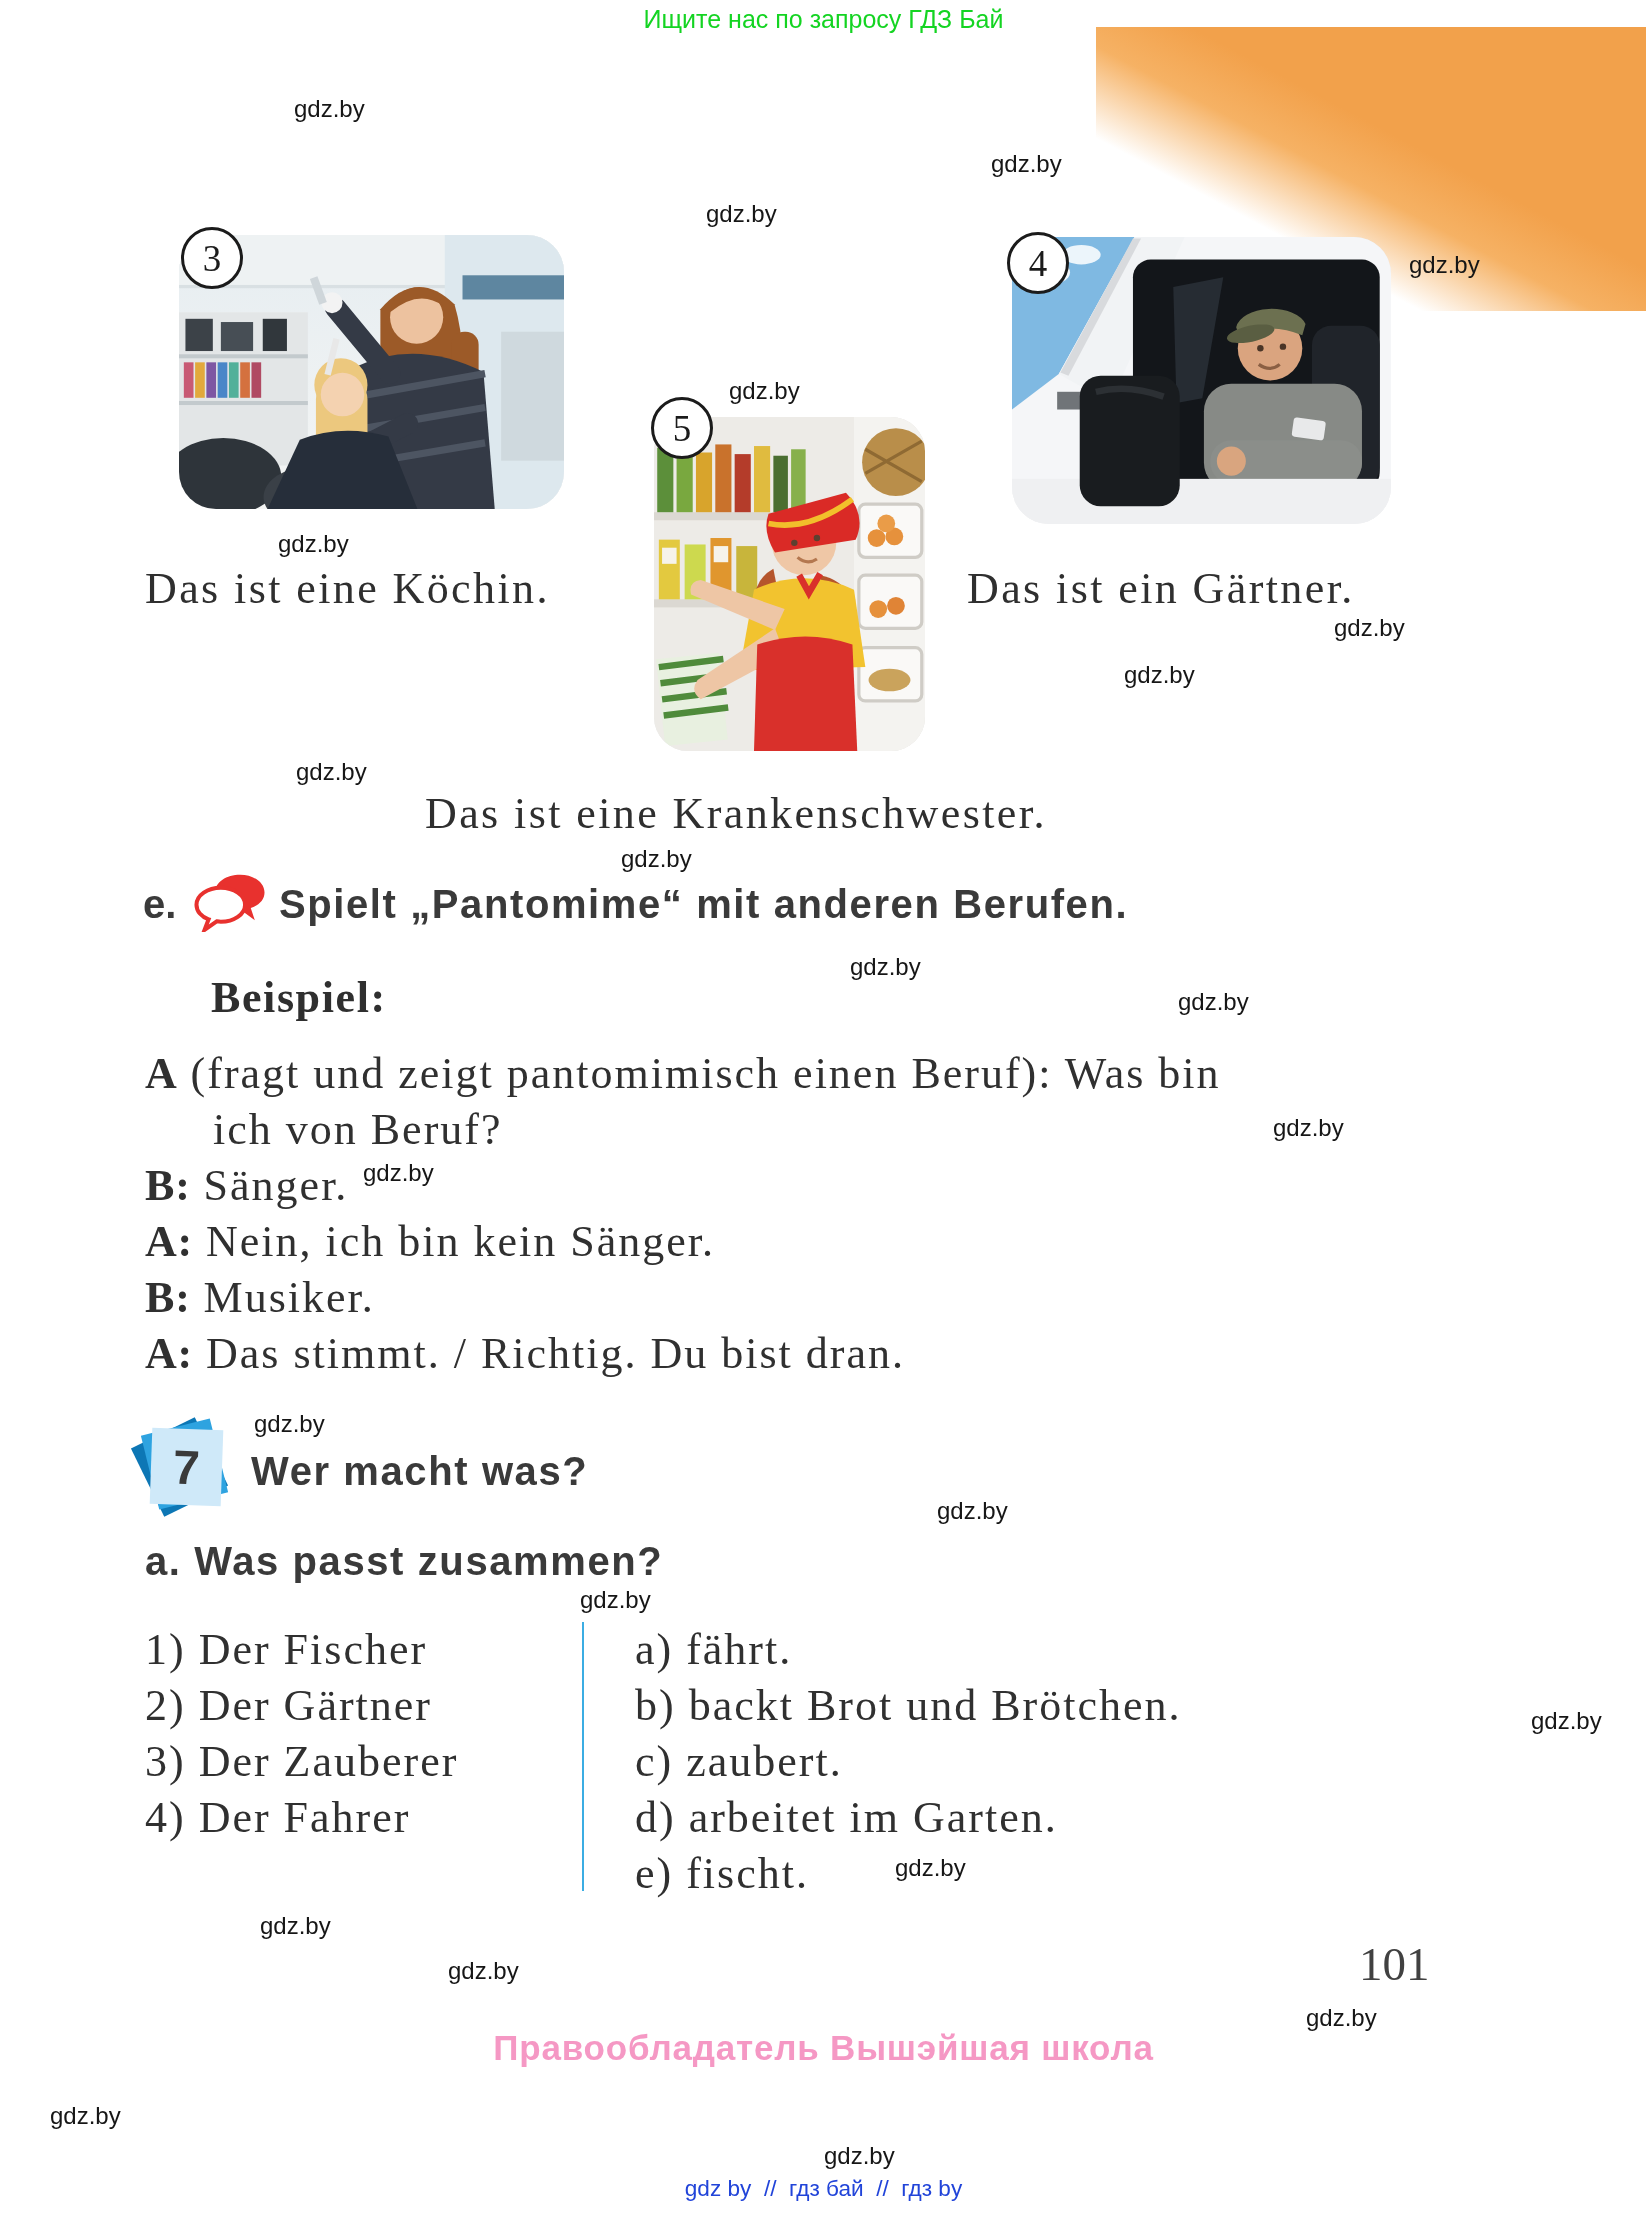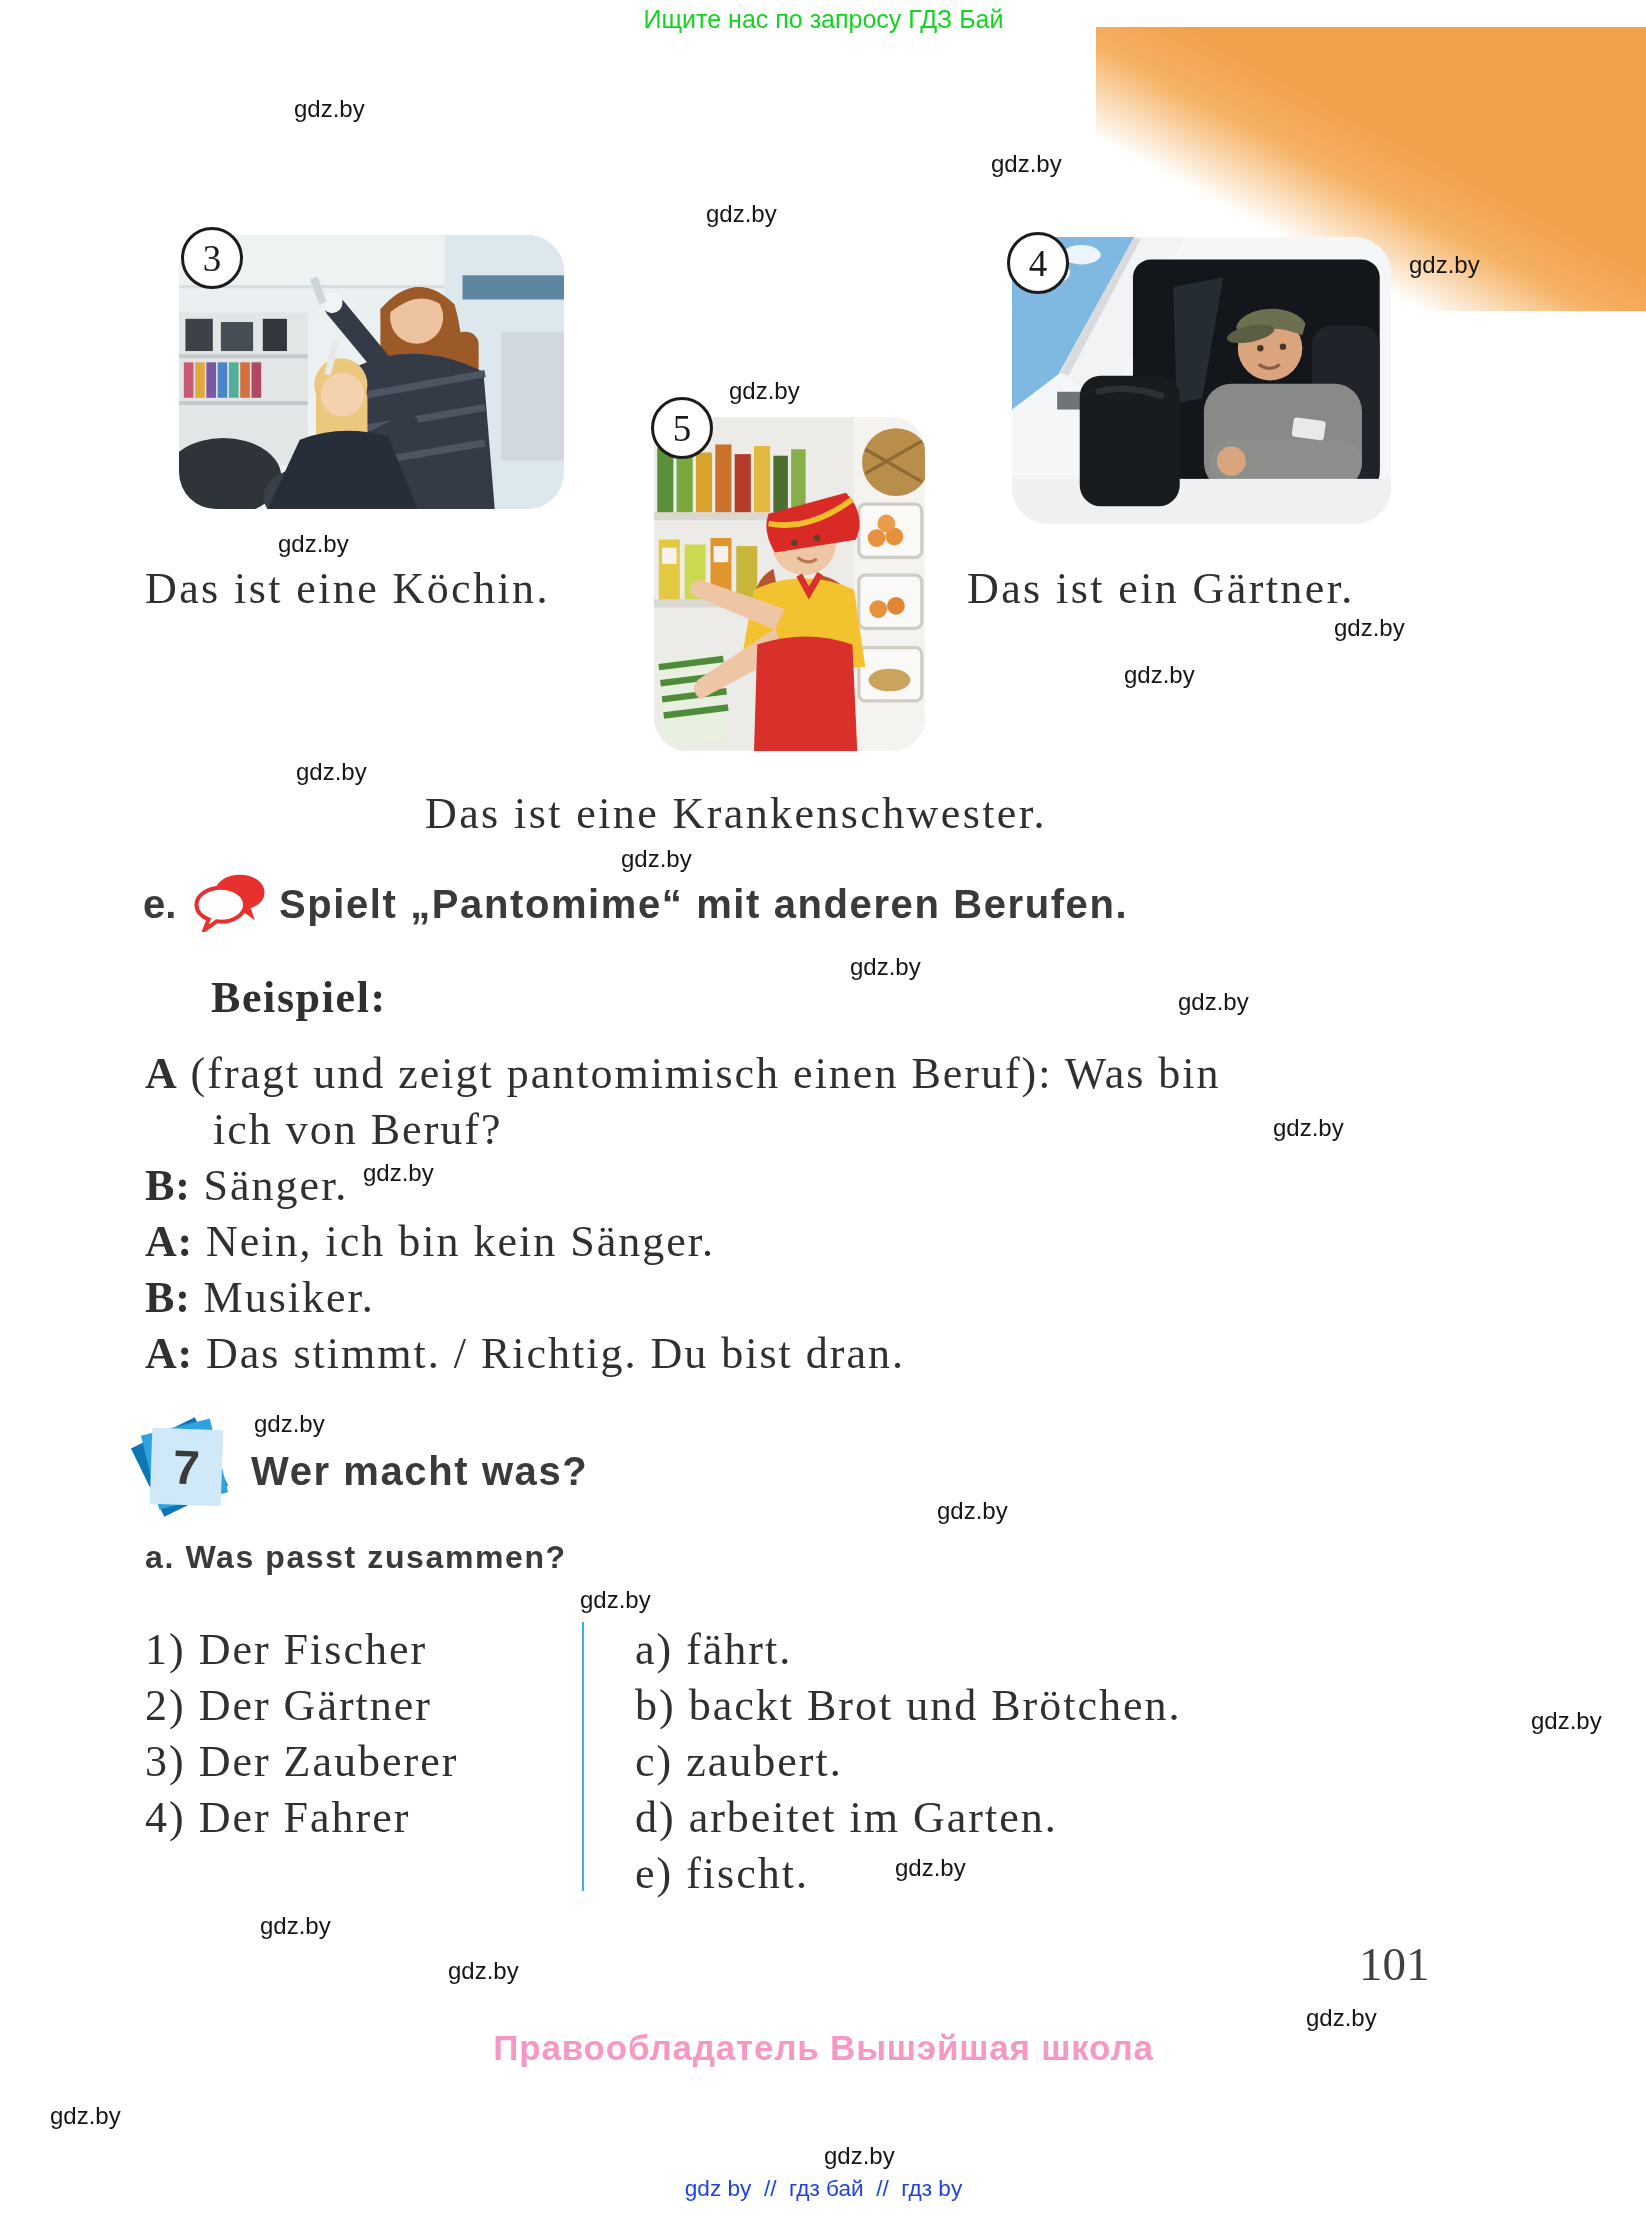--- a/index.html
+++ b/index.html
@@ -51,21 +51,21 @@
   .badge{position:absolute;left:139px;top:1418px;width:100px;height:100px;}
   .paper{position:absolute;width:71px;height:76px;}
   .p-dark{background:#0d77b5;left:4.8px;top:11.3px;transform:rotate(-26deg);}
   .p-mid{background:#2ea3e0;left:9.7px;top:8px;transform:rotate(-14deg);}
   .p-front{background:#cfe9f9;left:12px;top:10.5px;transform:rotate(2deg);
     display:flex;align-items:center;justify-content:center;}
   .p-front span{font-family:"Liberation Sans","DejaVu Sans",sans-serif;font-weight:bold;font-size:48px;color:#3a3a3a;}
   .ex7-title{position:absolute;left:251px;top:1449px;font-family:"Liberation Sans","DejaVu Sans",sans-serif;
     font-weight:bold;font-size:40px;letter-spacing:1.6px;color:#3a3a3a;white-space:nowrap;}
   .ex7a{position:absolute;left:145px;top:1539px;font-family:"Liberation Sans","DejaVu Sans",sans-serif;
-    font-weight:bold;font-size:32px;letter-spacing:1.6px;color:#3a3a3a;white-space:nowrap;}
+    font-weight:bold;font-size:40px;letter-spacing:1.6px;color:#3a3a3a;white-space:nowrap;}
 
   .match-left{position:absolute;left:145px;top:1622px;font-size:44px;letter-spacing:2px;color:#303030;}
   .match-right{position:absolute;left:635px;top:1622px;font-size:44px;letter-spacing:2px;color:#303030;}
   .mrow{line-height:56px;white-space:nowrap;}
   .match-divider{position:absolute;left:582px;top:1622px;width:2.4px;height:269px;background:#3bade3;}
 
   .page-number{position:absolute;left:1359px;top:1937px;font-size:47px;color:#414141;}
   .copyright{position:absolute;left:50%;transform:translateX(-50%);top:2028px;
     font-family:"Liberation Sans","DejaVu Sans",sans-serif;font-size:35px;letter-spacing:0.8px;color:#f598c4;white-space:nowrap;font-weight:bold;}
   .footer-links{position:absolute;left:50%;transform:translateX(-50%);top:2176px;

